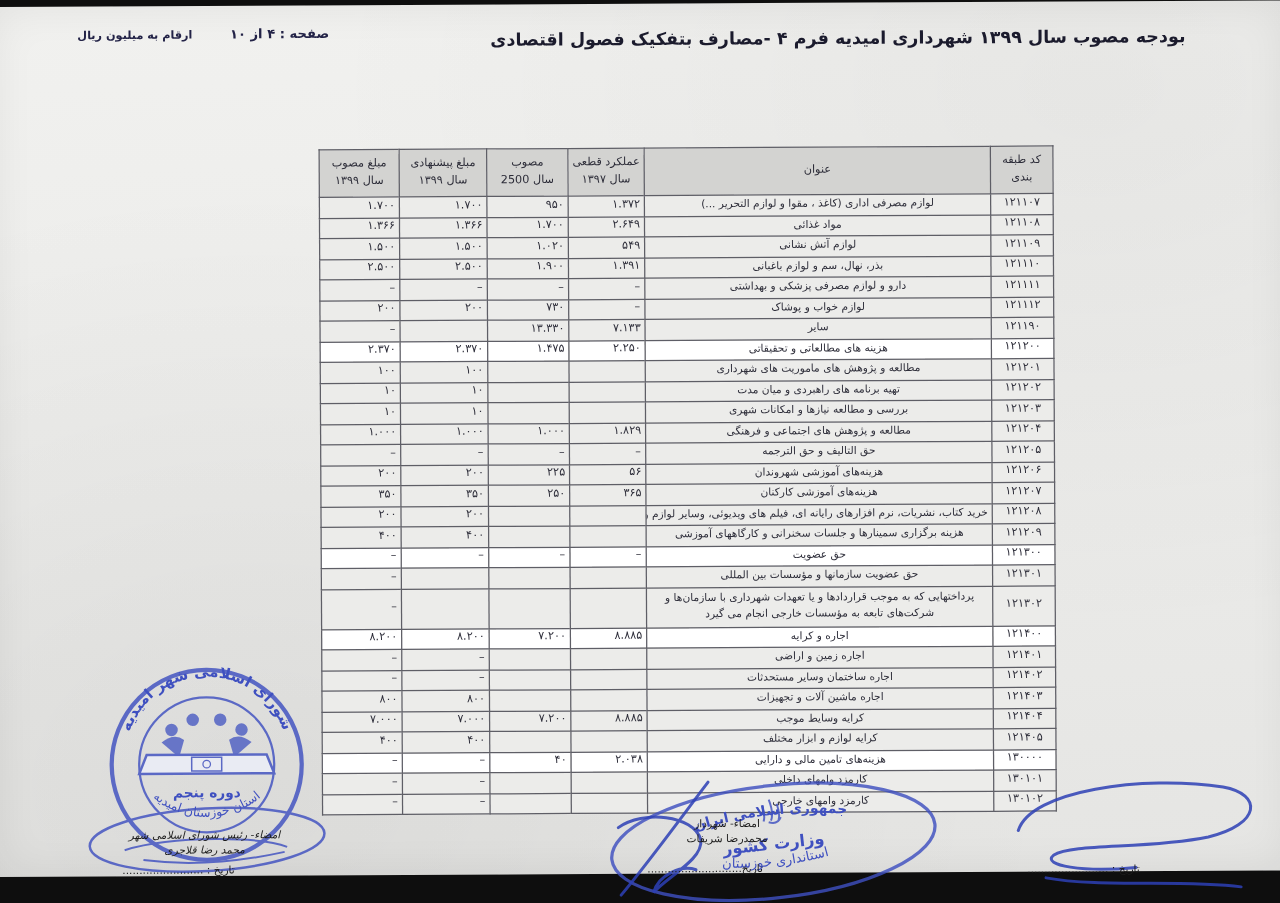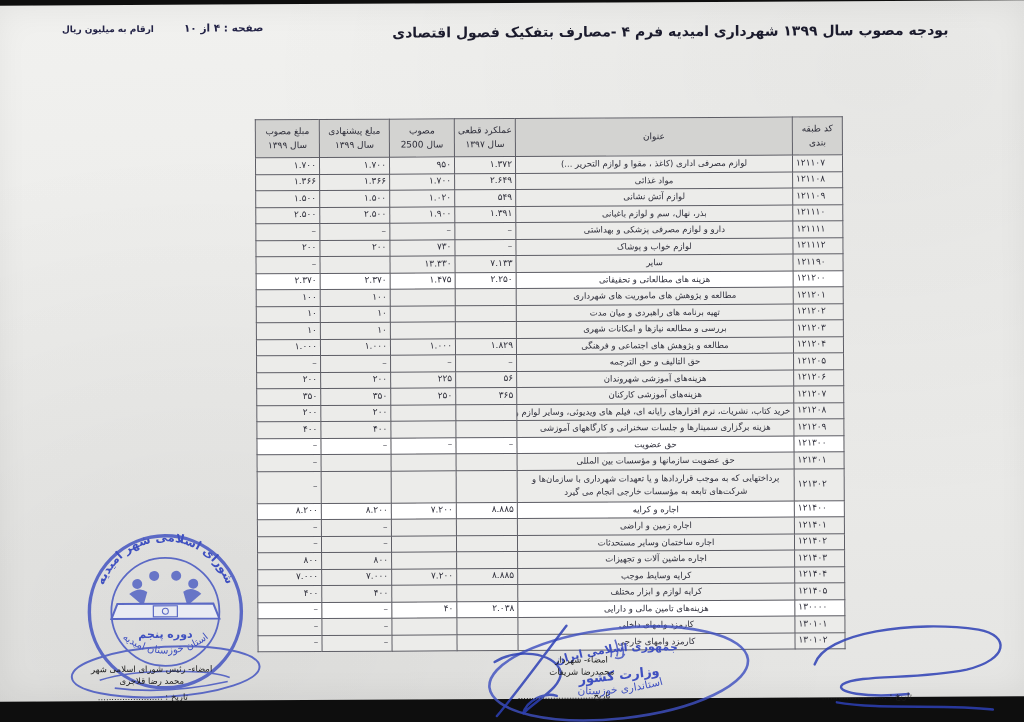--- a/index.html
+++ b/index.html
@@ -42,21 +42,21 @@
     padding:0 3px;overflow:hidden;
   }
   table.budget th{
     background:#d3d3d1;font-weight:normal;height:37px;
     font-size:9px;text-align:center;line-height:1.55;color:#2c2c38;
   }
   col.c-code{width:50px;} col.c-title{width:277px;}
   col.c-97{width:61px;} col.c-98{width:65px;}
   col.c-99p{width:70px;} col.c-99a{width:64px;}
   table.budget td{height:15.5px;line-height:1.1;}
-  td.row-code{text-align:left;letter-spacing:0.5px;}
+  td.row-code{text-align:center;letter-spacing:0.5px;}
   td.row-title{text-align:center;font-size:8.5px;white-space:nowrap;}
   td.num{direction:ltr;text-align:right;padding-right:5px;letter-spacing:0.3px;}
   tr.hl td{background:#ffffff;}
   tr.tall td{height:31px;}
   tr.tall td.row-title{white-space:normal;line-height:1.5;font-size:8.5px;}
 
   .sign-block{position:absolute;direction:rtl;text-align:center;color:#1c1c1c;}
   .sign-block .l1{font-size:8.5px;}
   .sign-block .l2{font-size:8.5px;margin-top:2px;}
   .date-line{position:absolute;direction:rtl;font-size:8.5px;color:#1c1c1c;white-space:nowrap;}
@@ -370,21 +370,21 @@
     </g>
     <text class="stamp-text" font-size="12" font-weight="bold" direction="rtl">
       <textPath href="#rs-top" startOffset="50%" text-anchor="middle">شورای اسلامی شهر امیدیه</textPath>
     </text>
     <text class="stamp-text" font-size="10" direction="rtl">
       <textPath href="#rs-bot" startOffset="50%" text-anchor="middle">استان خوزستان امیدیه</textPath>
     </text>
     <text class="stamp-text" x="106" y="116" text-anchor="middle" font-size="11" font-weight="bold" direction="rtl">دوره پنجم</text>
   </svg>
 
-  <div class="sign-block" style="left:84px;top:659px;width:140px;">
+  <div class="sign-block" style="left:96px;top:659px;width:140px;font-style:italic;">
     <div class="l1">امضاء- رئیس شورای اسلامی شهر</div>
     <div class="l2">محمد رضا قلاجری</div>
   </div>
   <div class="date-line" style="left:100px;top:687px;">تاریخ : ........................</div>
 
   <svg style="left:479px;top:615px;" width="284" height="112" viewBox="0 0 284 112">
     <g transform="rotate(-6 142 56)" stroke="#3f50c0" fill="none" opacity="0.82">
       <ellipse cx="142" cy="56" rx="130" ry="45" stroke-width="2.6"></ellipse>
       <path id="os-top" d="M 30,64 A 116,40 0 0 1 254,64" stroke="none"></path>
       <path id="os-bot" d="M 52,56 A 100,34 0 0 0 232,56" stroke="none"></path>

